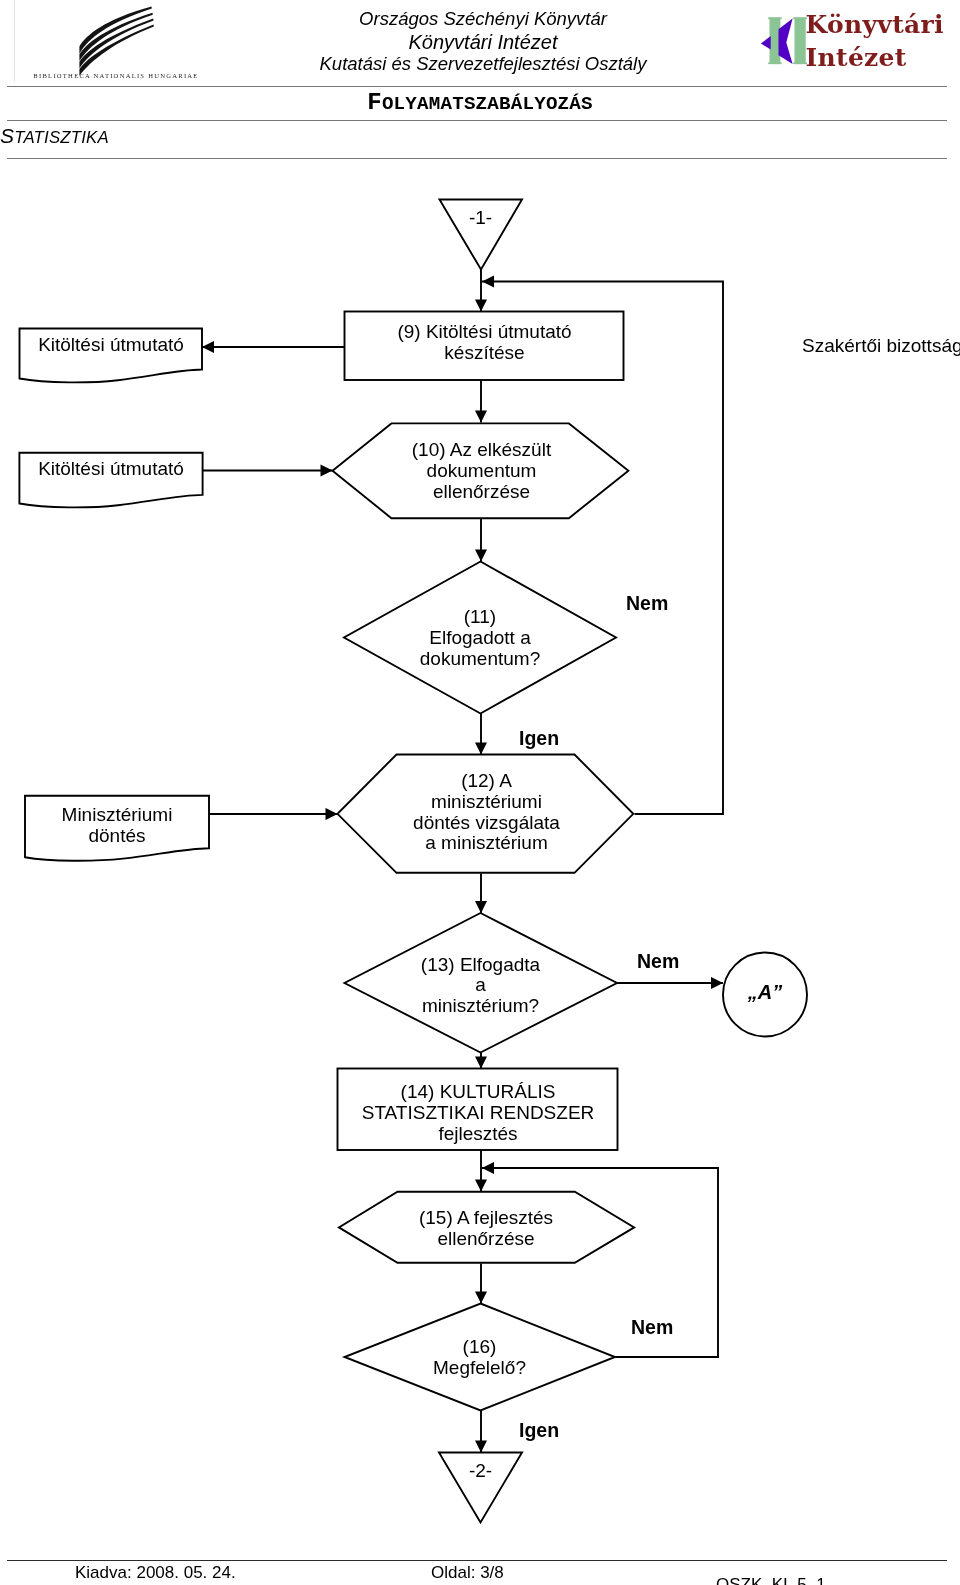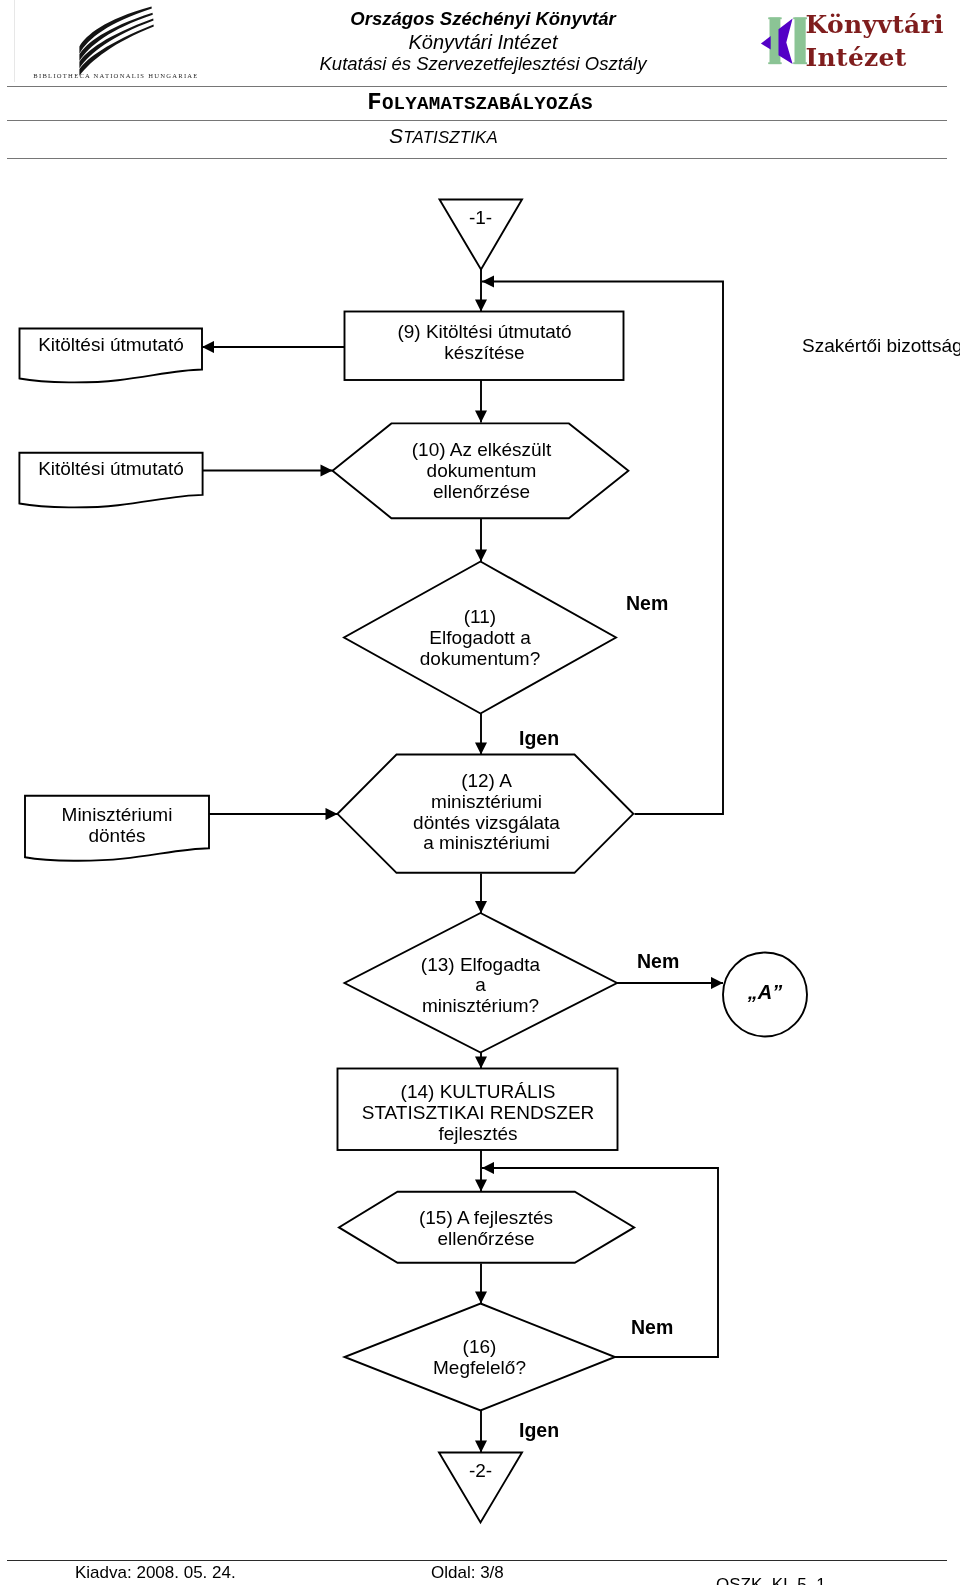--- a/index.html
+++ b/index.html
@@ -5,31 +5,31 @@
   html,body{margin:0;padding:0;background:#fff;}
   body{width:960px;height:1585px;position:relative;overflow:hidden;
        font-family:"Liberation Sans", sans-serif;color:#000;
        -webkit-font-smoothing:antialiased;}
   .pg{position:absolute;left:0;top:0;width:960px;height:1585px;}
   #flow{position:absolute;left:0;top:0;width:960px;height:1585px;}
 
   
   .hdr-org{position:absolute;left:218px;top:8px;width:530px;text-align:center;
            font-family:"Liberation Sans",sans-serif;line-height:22.5px;}
-  .hdr-org .l1{font-size:18.5px;font-weight:bold;font-style:italic;letter-spacing:0px;}
+  .hdr-org .l1{font-size:18.5px;font-weight:normal;font-style:italic;letter-spacing:0px;}
   .hdr-org .l2{font-size:20px;font-weight:normal;font-style:italic;letter-spacing:0px;}
   .hdr-org .l3{font-size:18.5px;font-style:italic;letter-spacing:0px;}
 
   .hline{position:absolute;left:7px;width:940px;height:0;
          border-top:1.5px solid #767676;}
   .hline.dark{border-top-color:#2b2b2b;border-top-width:1.7px;}
 
   .doc-title{position:absolute;left:0;top:89px;width:960px;text-align:center;
              font-size:24px;font-weight:bold;letter-spacing:.2px;font-family:Liberation Mono, monospace;}
-  .doc-sub{position:absolute;left:0;top:124px;width:887px;text-align:center;
+  .doc-sub{position:absolute;left:0;top:124px;width:887px;
            font-size:21px;font-style:italic;letter-spacing:.2px;}
   .sc{font-size:.80em;}
 
   
   .logo-l{position:absolute;left:20px;top:2px;width:190px;height:78px;}
   .logo-l .cap{position:absolute;left:-4px;top:70px;width:200px;text-align:center;
     font-family:"Liberation Serif",serif;font-size:6.6px;letter-spacing:1.25px;
     color:#2a2a2a;white-space:nowrap;}
   .logo-l .vline{position:absolute;left:-6px;top:-2px;width:0;height:82px;border-left:1px solid #e7e7e7;}
 
@@ -186,21 +186,21 @@
     </g>
   </svg>
 
   <div class="nlab" style="left:439px;top:208px;width:83px">-1-</div>
   <div class="nlab" style="left:20px;top:335px;width:182px">Kitöltési útmutató</div>
   <div class="nlab" style="left:345px;top:322px;width:279px"><span>(9) Kitöltési útmutató</span><br><span>készítése</span></div>
   <div class="nlab" style="left:20px;top:459px;width:182px">Kitöltési útmutató</div>
   <div class="nlab" style="left:333px;top:440px;width:297px"><span>(10) Az elkészült</span><br><span>dokumentum</span><br><span>ellenőrzése</span></div>
   <div class="nlab" style="left:344px;top:607px;width:272px"><span>(11)</span><br><span>Elfogadott a</span><br><span>dokumentum?</span></div>
   <div class="nlab" style="left:25px;top:805px;width:184px"><span>Minisztériumi</span><br><span>döntés</span></div>
-  <div class="nlab" style="left:338px;top:771px;width:297px"><span>(12) A</span><br><span>minisztériumi</span><br><span>döntés vizsgálata</span><br><span>a minisztériumi</span></div>
+  <div class="nlab" style="left:338px;top:771px;width:297px"><span>(12) A</span><br><span>minisztériumi</span><br><span>döntés vizsgálata</span><br><span>a minisztérium</span></div>
   <div class="nlab" style="left:344px;top:954.5px;width:273px"><span>(13) Elfogadta</span><br><span>a</span><br><span>minisztérium?</span></div>
   <div class="nlab bi" style="left:723px;top:982px;width:84px">„A”</div>
   <div class="nlab" style="left:338px;top:1082px;width:280px"><span>(14) KULTURÁLIS</span><br><span>STATISZTIKAI RENDSZER</span><br><span>fejlesztés</span></div>
   <div class="nlab" style="left:339px;top:1208px;width:294px"><span>(15) A fejlesztés</span><br><span>ellenőrzése</span></div>
   <div class="nlab" style="left:344px;top:1337px;width:271px"><span>(16)</span><br><span>Megfelelő?</span></div>
   <div class="nlab" style="left:439px;top:1461px;width:83px">-2-</div>
 
   <div class="elab" style="left:626px;top:592px">Nem</div>
   <div class="elab" style="left:519px;top:727px">Igen</div>
   <div class="elab" style="left:637px;top:950px">Nem</div>

